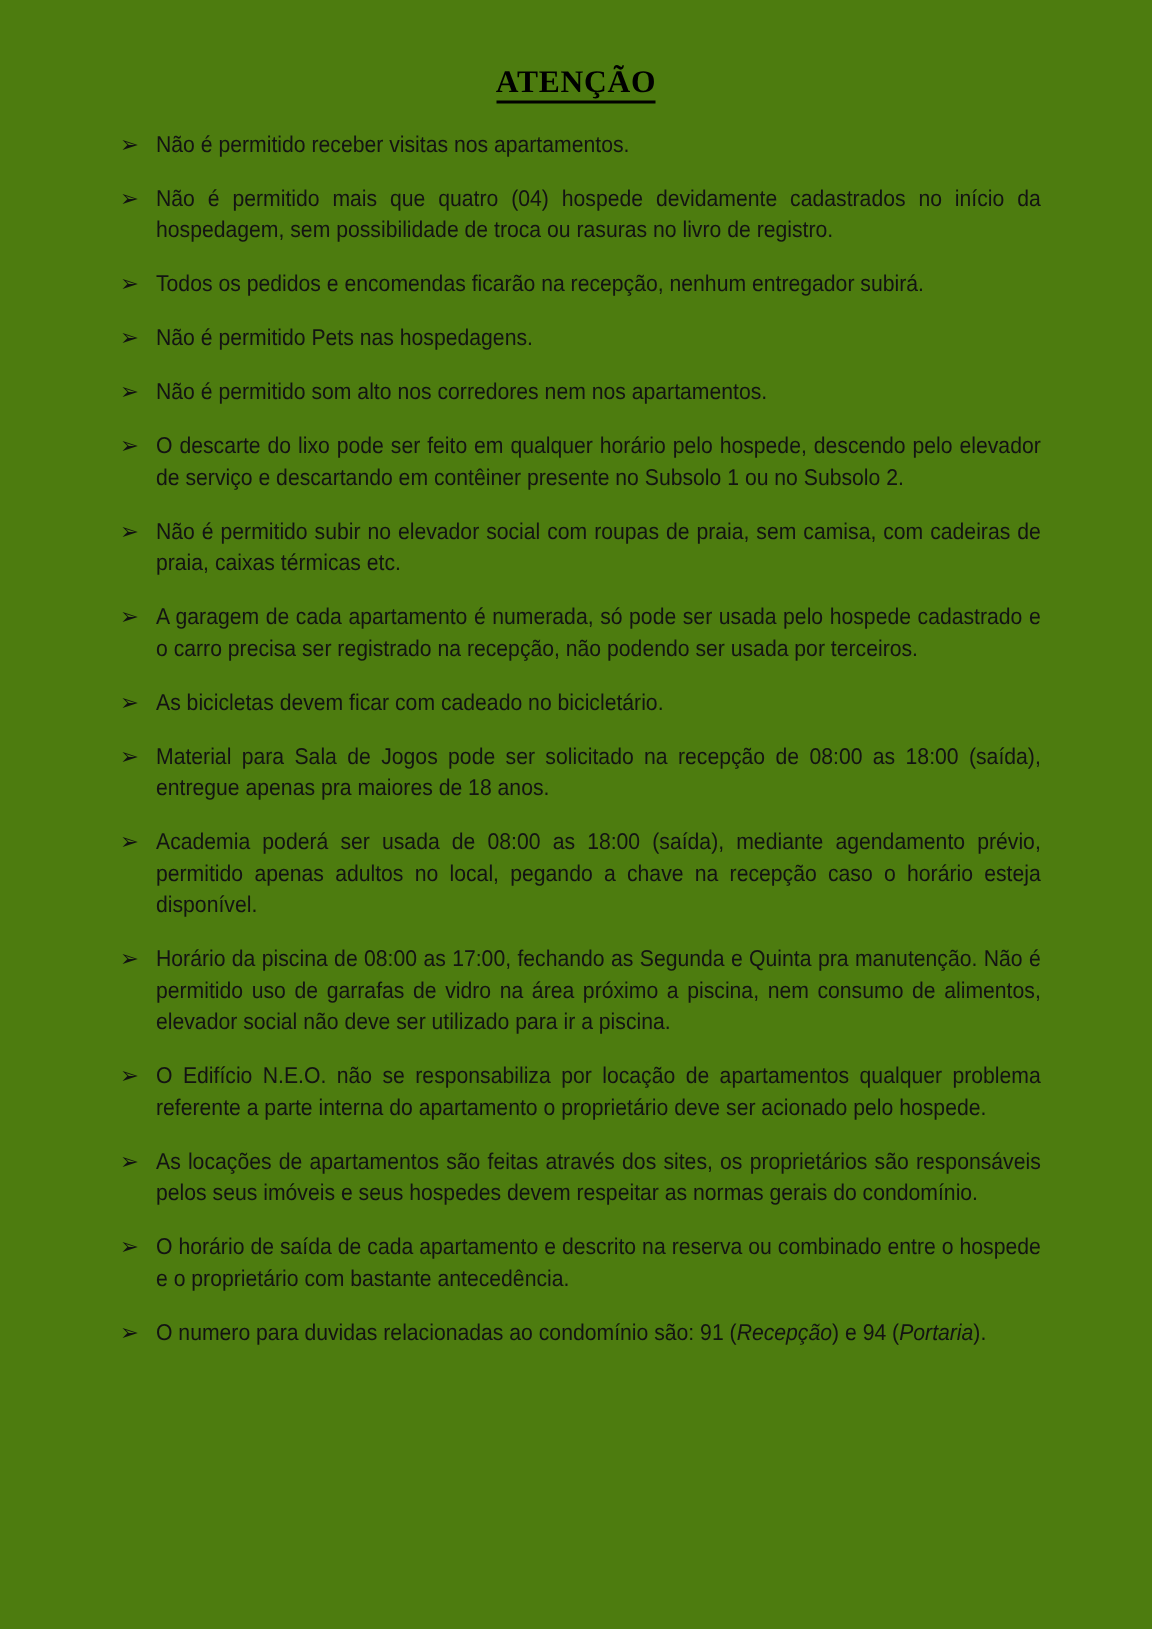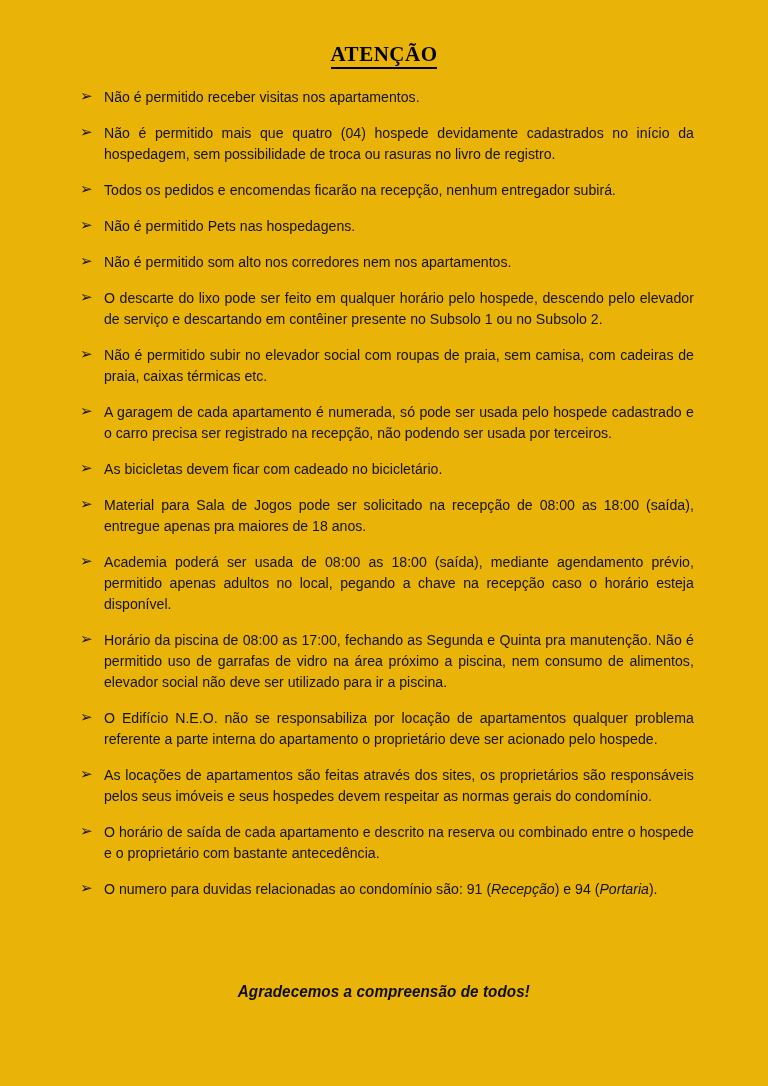--- a/index.html
+++ b/index.html
@@ -14,21 +14,21 @@
     overflow: hidden;
     font-family: "Liberation Sans", sans-serif;
     color: #1a1a1a;
     -webkit-font-smoothing: antialiased;
   }
 
   .page {
     position: relative;
     width: 768px;
     height: 1086px;
-    background: #eab308;
+    background: #4d7c0f;
     box-sizing: border-box;
   }
 
   
   .doc-title-wrap {
     text-align: center;
     padding-top: 28px;
   }
   .doc-title {
     display: inline-block;
@@ -184,17 +184,14 @@
       <li class="rule-item">
         <span class="rule-bullet">➢</span>
         <span class="rule-text">O horário de saída de cada apartamento e descrito na reserva ou combinado entre o hospede e o proprietário com bastante antecedência.</span>
       </li>
       <li class="rule-item">
         <span class="rule-bullet">➢</span>
         <span class="rule-text">O numero para duvidas relacionadas ao condomínio são: 91 (<i>Recepção</i>) e 94 (<i>Portaria</i>).</span>
       </li>
     </ul>
 
-  <div class="doc-footer">
-    <div class="doc-footer-text">Agradecemos a compreensão de todos!</div>
-  </div>
 
 </div>
 
 </body></html>

